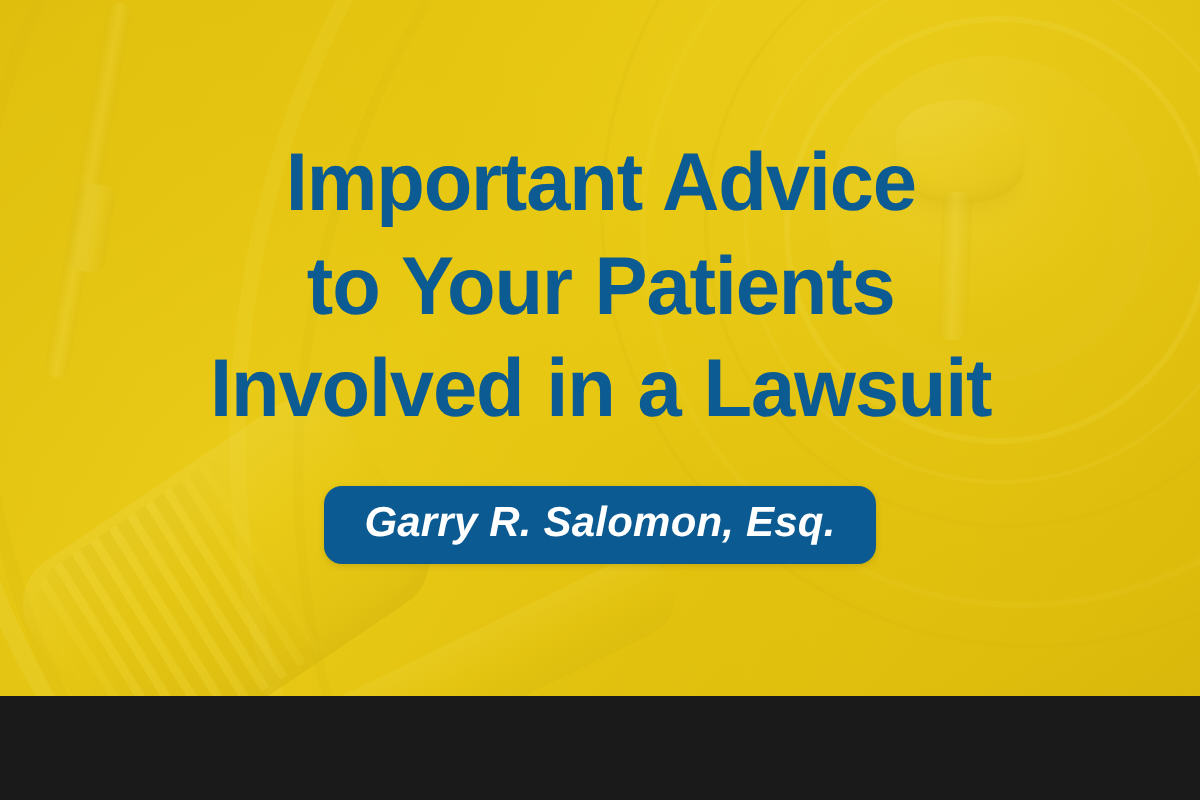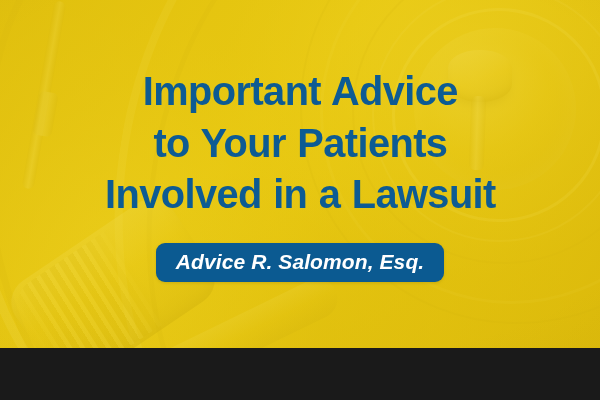--- a/index.html
+++ b/index.html
@@ -258,16 +258,16 @@
   <div class="bg-layer bg-wash"></div>
   <div class="bg-layer bg-vignette"></div>
 
   <div class="content">
     <h1 class="headline">
       <span class="line">Important Advice</span>
       <span class="line">to Your Patients</span>
       <span class="line">Involved in a Lawsuit</span>
     </h1>
 
-    <div class="byline-badge">Advice R. Salomon, Esq.</div>
+    <div class="byline-badge">Garry R. Salomon, Esq.</div>
   </div>
 
 </div>
 
 </body></html>

